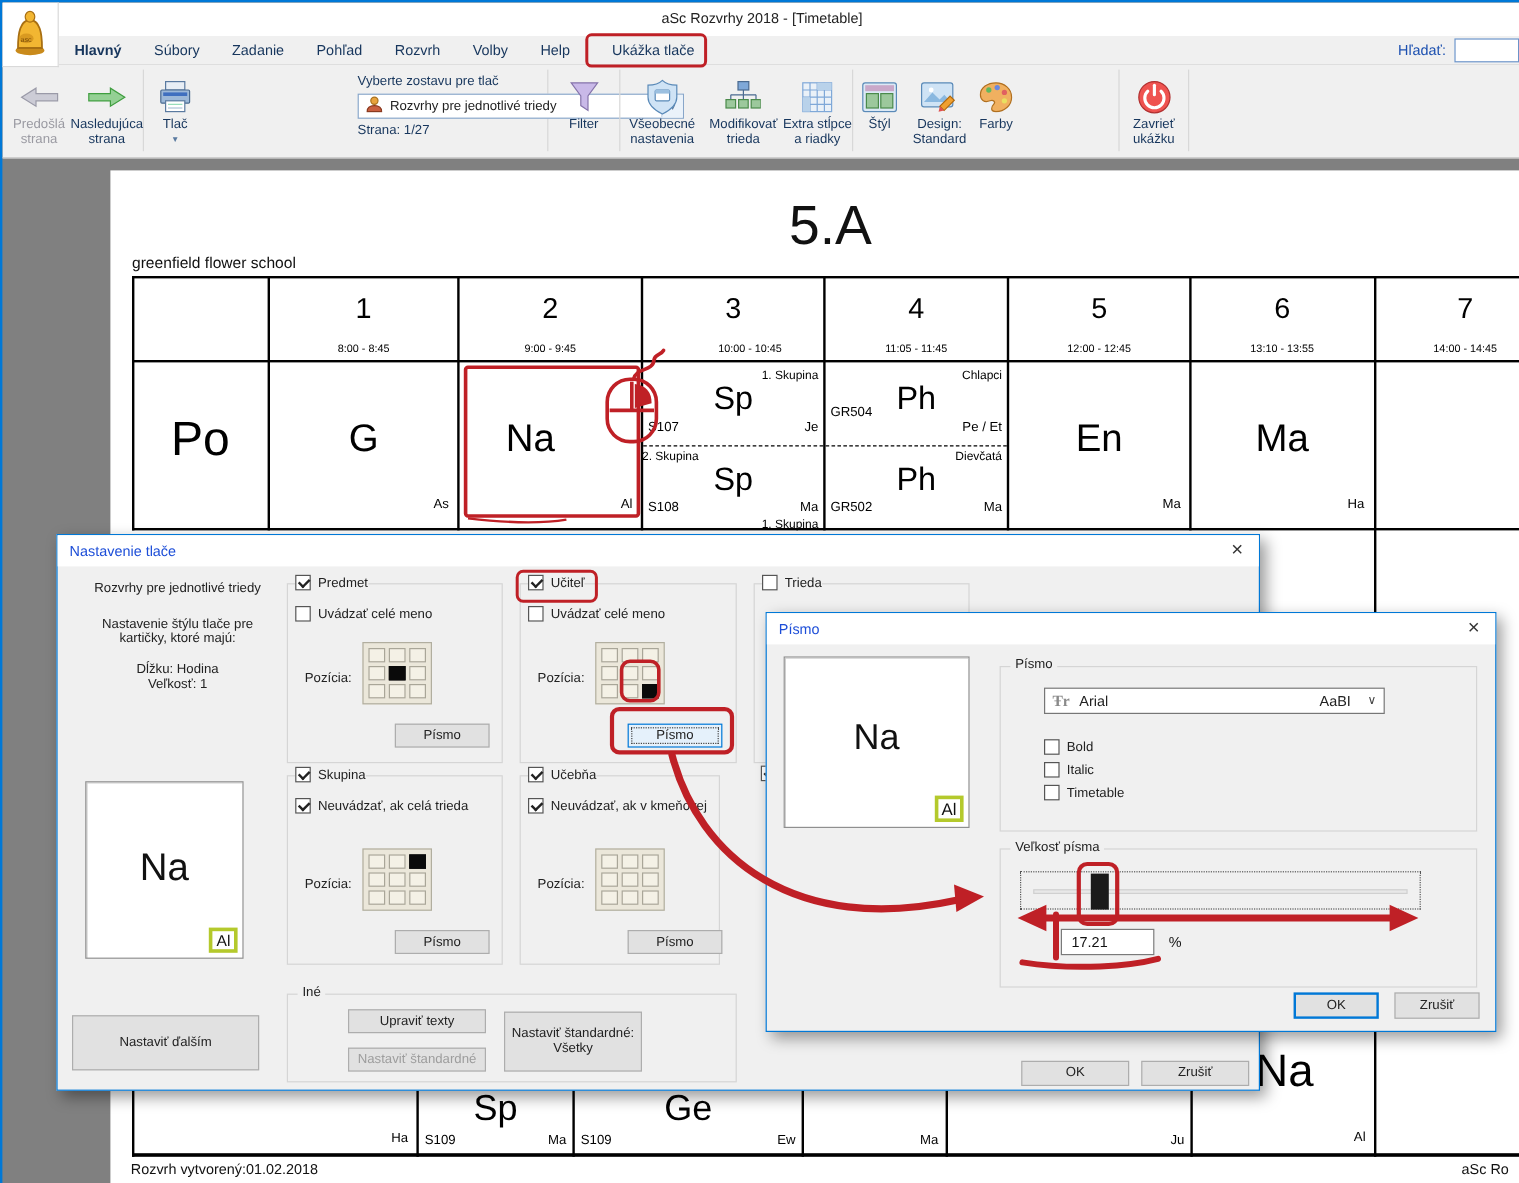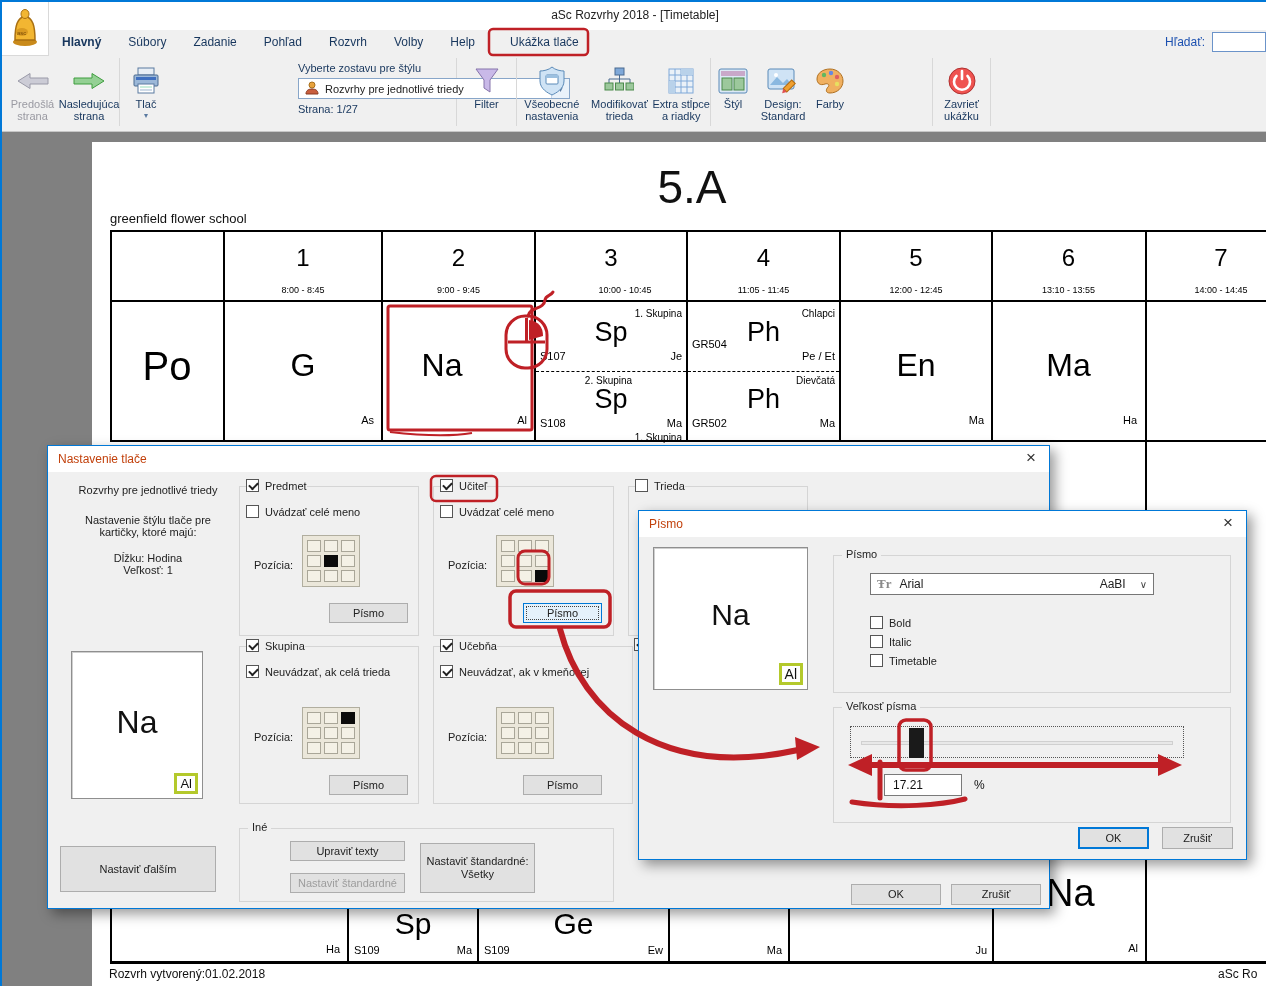--- a/index.html
+++ b/index.html
@@ -45,21 +45,21 @@
   .subj-lg { font-size:32px; }
   .subj-day { font-size:40px; }
   .small-lbl { font-size:11px; }
   .tiny-lbl { font-size:10px; }
   .dashed-line { position:absolute; border-top:1px dashed #000; z-index:2; }
 
   
   .dialog { position:absolute; background:#f0f0f0; border:1px solid #0078d7;
             box-shadow:5px 5px 12px rgba(0,0,0,.4); }
   .dlg-title { height:26px; background:#fff; display:flex; align-items:center; padding-left:10px;
-               font-size:12px; color:#c2410c; position:relative; }
+               font-size:12px; color:#1d4ed8; position:relative; }
   .dlg-close { position:absolute; right:4px; top:1px; width:28px; height:22px; text-align:center;
                font-size:17px; color:#333; line-height:22px; cursor:default; }
   .dlg-close::before { content:"×"; }
   .groupbox { position:absolute; border:1px solid #d5d5d5; }
   .gb-label { position:absolute; top:-8px; left:8px; background:#f0f0f0; padding:0 4px; font-size:11px; color:#222; }
   .cbrow { position:absolute; display:flex; align-items:center; gap:6px; font-size:11px; color:#222; background:#f0f0f0; }
   .cb { position:relative; width:13px; height:13px; background:#fff; border:1px solid #555; flex:0 0 13px; }
   .cb.checked::after { content:""; position:absolute; left:2px; top:2px; width:7px; height:4px;
                        border-left:2px solid #222; border-bottom:2px solid #222; transform:rotate(-45deg); }
   .posgrid { position:absolute; width:58px; height:52px; background:#ebe7da; border:1px solid #b1ae9f;
@@ -153,21 +153,21 @@
             <rect x="5" y="11" width="20" height="3" fill="#3f6fbf"></rect>
             <rect x="7" y="18" width="16" height="9" fill="#fff" stroke="#5a7aa0"></rect>
             <line x1="9" y1="21" x2="21" y2="21" stroke="#9db"></line>
               <line x1="9" y1="24" x2="21" y2="24" stroke="#9db5cf"></line>
           </svg>
         </span>
         <span>Tlač</span>
         <span style="font-size:8px; color:#5a7aa0;">▾</span>
       </div>
       <div class="report-area">
-        <div>Vyberte zostavu pre štýlu</div>
+        <div>Vyberte zostavu pre tlač</div>
         <div class="combo">
           <span style="margin:0 6px;">
             <svg width="14" height="14" viewBox="0 0 14 14">
                 <circle cx="7" cy="4" r="3" fill="#e8a33d" stroke="#a8701d"></circle>
                 <path d="M1 13 C1 9 4 8 7 8 C10 8 13 9 13 13 Z" fill="#c95f3f" stroke="#8a3a20"></path>
               </svg>
           </span>
           <span>Rozvrhy pre jednotlivé triedy</span>
           <span class="dd">▾</span>
         </div>
@@ -317,21 +317,21 @@
   <div class="cell-txt small-lbl" style="left:222px; top:412px; width:150px; text-align:right;">As</div>
 
   <div class="cell-txt subj-lg" style="left:380px; top:345px; width:120px; text-align:center;">Na</div>
   <div class="cell-txt small-lbl" style="left:380px; top:412px; width:145px; text-align:right;">Al</div>
 
   <div class="cell-txt tiny-lbl" style="left:533px; top:306px; width:147px; text-align:right;">1. Skupina</div>
   <div class="cell-txt" style="left:533px; top:315px; width:152px; text-align:center; font-size:27px;">Sp</div>
   <div class="cell-txt small-lbl" style="left:538px; top:348px;">S107</div>
   <div class="cell-txt small-lbl" style="left:533px; top:348px; width:147px; text-align:right;">Je</div>
   <div class="dashed-line" style="left:534px; top:369px; width:150px;"></div>
-  <div class="cell-txt tiny-lbl" style="left:533px; top:373px; width:147px; text-align:center;">2. Skupina</div>
+  <div class="cell-txt tiny-lbl" style="left:533px; top:373px; width:147px; text-align:left;">2. Skupina</div>
   <div class="cell-txt" style="left:533px; top:382px; width:152px; text-align:center; font-size:27px;">Sp</div>
   <div class="cell-txt small-lbl" style="left:538px; top:415px;">S108</div>
   <div class="cell-txt small-lbl" style="left:533px; top:415px; width:147px; text-align:right;">Ma</div>
 
   <div class="cell-txt tiny-lbl" style="left:685px; top:306px; width:148px; text-align:right;">Chlapci</div>
   <div class="cell-txt" style="left:685px; top:315px; width:153px; text-align:center; font-size:27px;">Ph</div>
   <div class="cell-txt small-lbl" style="left:690px; top:336px;">GR504</div>
   <div class="cell-txt small-lbl" style="left:685px; top:348px; width:148px; text-align:right;">Pe / Et</div>
   <div class="dashed-line" style="left:686px; top:369px; width:151px;"></div>
   <div class="cell-txt tiny-lbl" style="left:685px; top:373px; width:148px; text-align:right;">Dievčatá</div>
@@ -457,21 +457,21 @@
           <span></span>
           <span></span>
           <span></span>
           <span></span>
           <span></span>
           <span class="filled"></span>
       </div>
       <button class="wbtn focused" style="left:89px; top:116px; width:79px; height:20px;">Písmo</button>
     </div>
 
-    <div class="groupbox" style="left:385px; top:200px; width:200px; height:158px;padding-left:44px;">
+    <div class="groupbox" style="left:385px; top:200px; width:167px; height:158px;padding-left:44px;">
       <div class="cbrow" style="left:6px; top:-8px;">
         <span class="cb checked"></span>
         <span>Učebňa</span>
       </div>
       <div class="cbrow" style="left:6px; top:18px;">
         <span class="cb checked"></span>
         <span>Neuvádzať, ak v kmeňovej</span>
       </div>
       <div class="poslabel" style="left:14px; top:84px;">Pozícia:</div>
       <div class="posgrid" style="left:62px; top:60px;">

